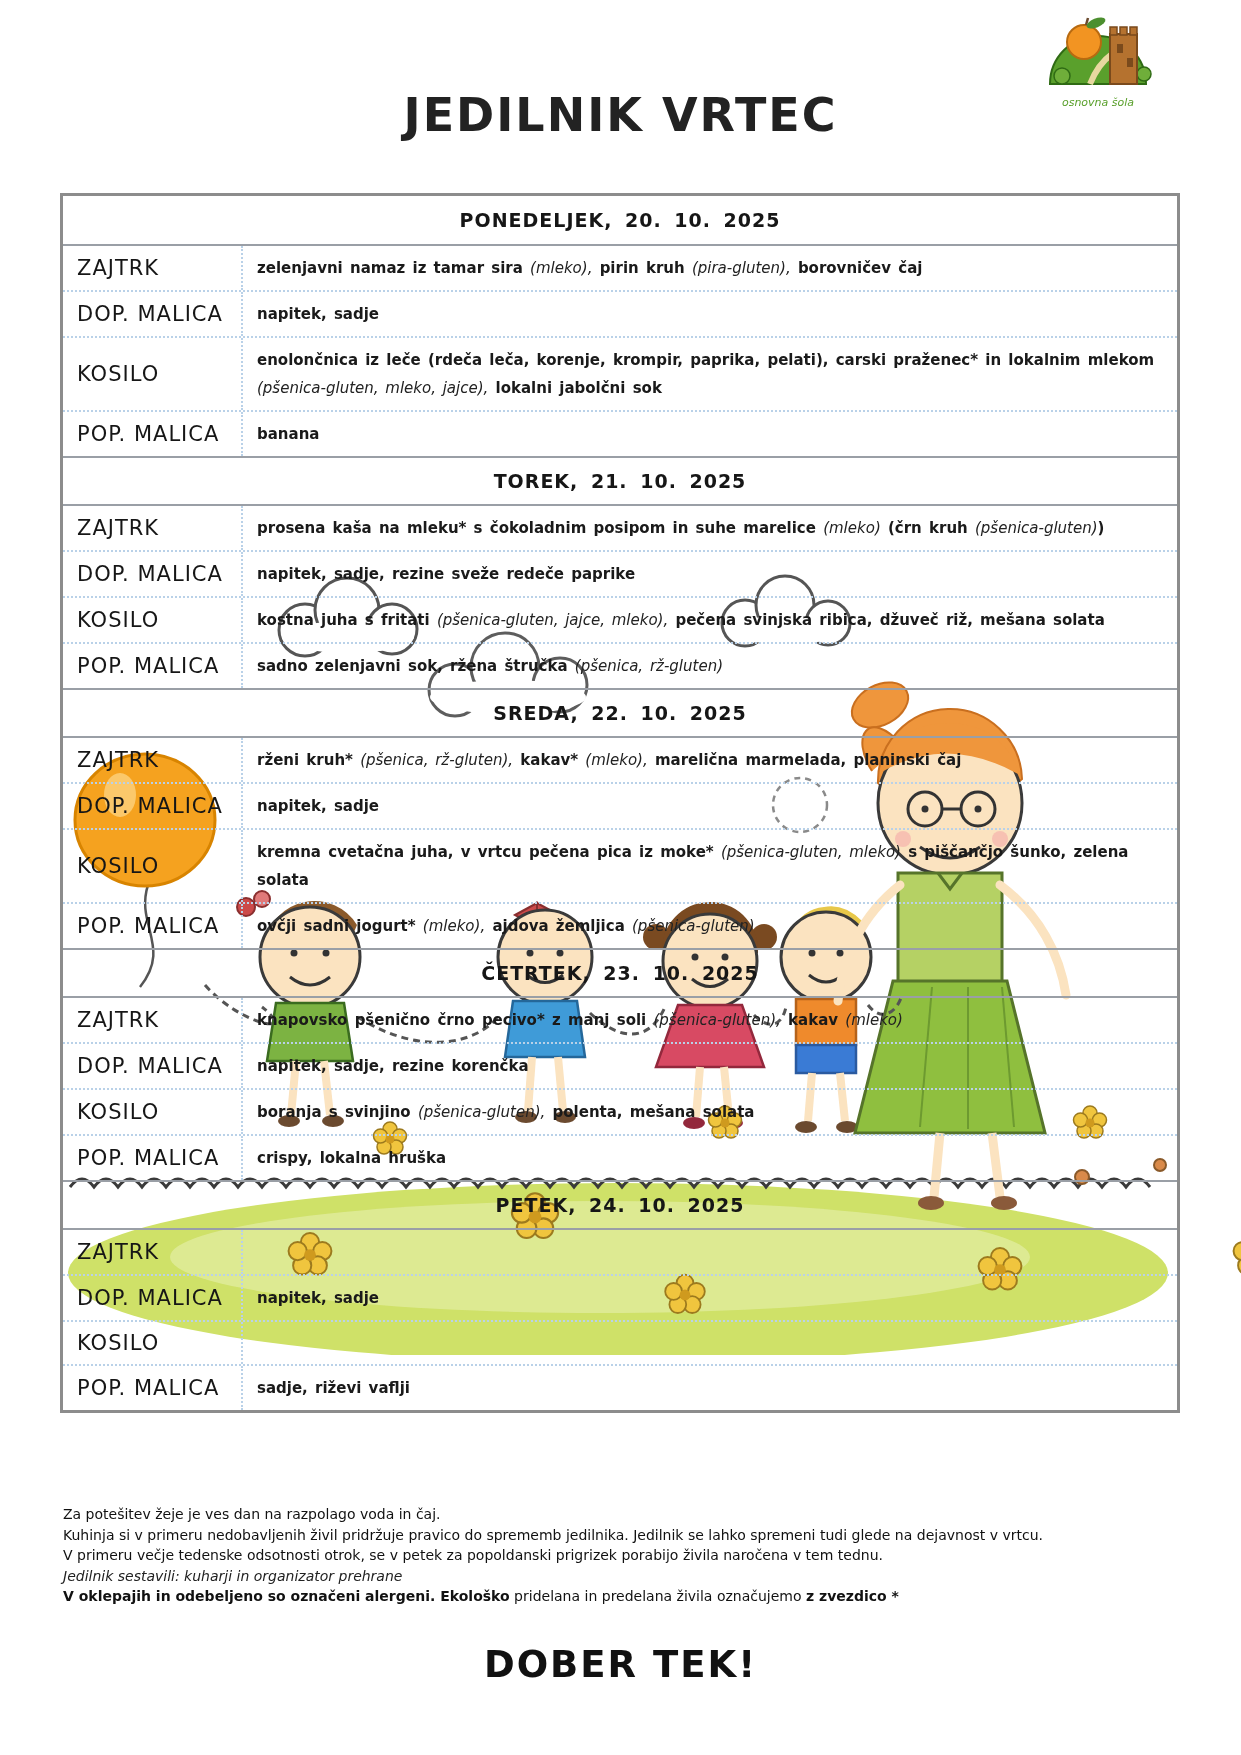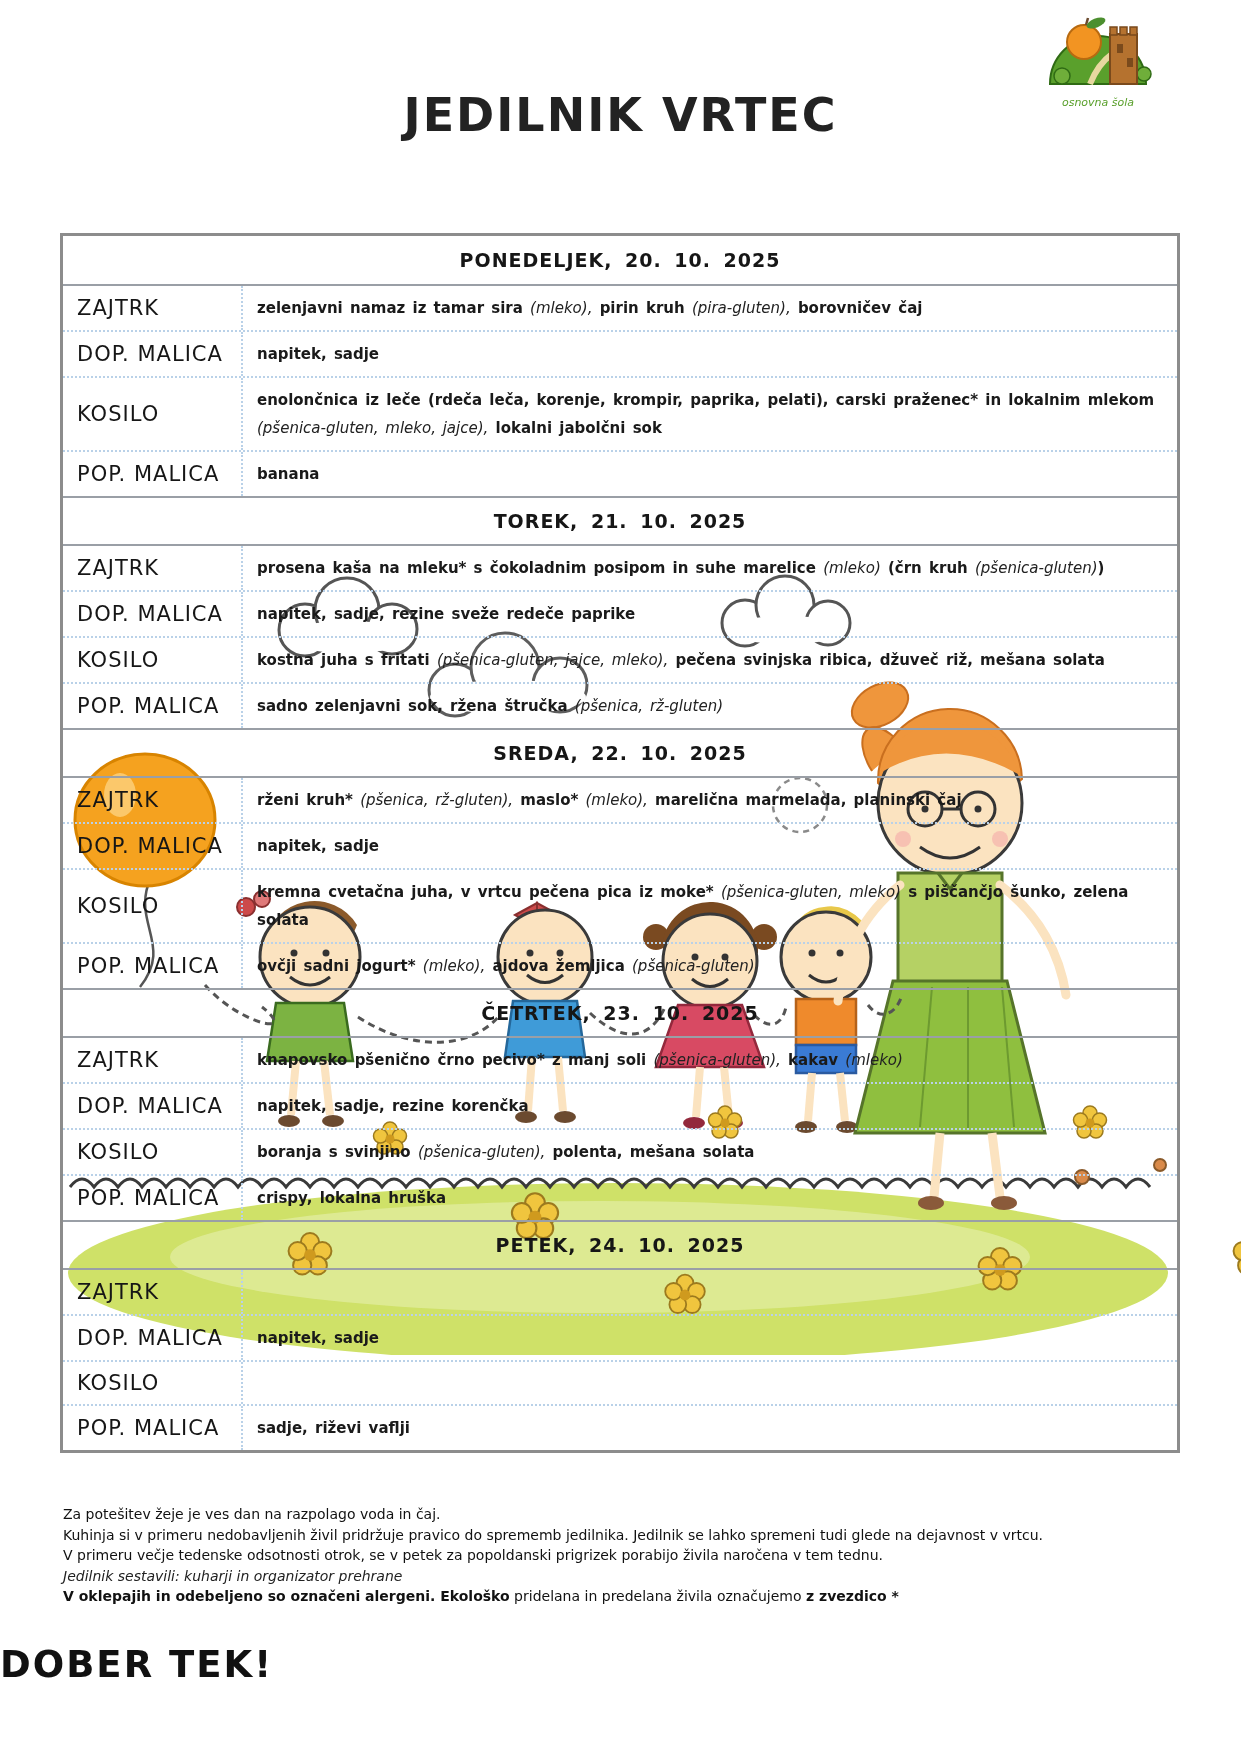--- a/index.html
+++ b/index.html
@@ -12,21 +12,21 @@
   
   #page-title{
     position:absolute;top:88px;left:0;width:100%;text-align:center;
     font-size:46px;font-weight:bold;letter-spacing:2px;color:#222;
   }
   #school-logo{position:absolute;left:1032px;top:12px;width:165px;height:102px;}
 
   
   #menu-table{
     position:absolute;left:60px;top:193px;width:1120px;z-index:2;
-    border:3px solid #8c8c8c;background:transparent;margin-top:40px;
+    border:3px solid #8c8c8c;background:transparent;
   }
   .day-header{
     height:50px;display:flex;align-items:center;justify-content:center;
     font-size:19px;font-weight:bold;letter-spacing:1px;word-spacing:5px;color:#161616;
     border-bottom:2px solid #9a9fa6;
   }
   .day-block + .day-block .day-header{border-top:2px solid #9a9fa6;}
   .meal-row{display:flex;min-height:44px;}
   .meal-row + .meal-row{border-top:2px dotted #b9d1e8;}
   .meal-label{
@@ -43,21 +43,21 @@
   .seg-r{font-weight:normal;margin-top:45px;}
 
   
   #footer-notes{
     position:absolute;left:63px;top:1504px;width:1115px;z-index:2;
     font-size:14px;line-height:20.5px;color:#111;
   }
   .footer-line .seg-i{font-style:italic;}
 
   #closing-text{
-    position:absolute;top:1643px;left:0;width:100%;text-align:left;
+    position:absolute;top:1643px;left:0;width:100%;text-align:center;
     font-size:37px;font-weight:bold;letter-spacing:2px;color:#111;z-index:2;
   }
 
   
   #children-illustration{
     position:absolute;left:0;top:555px;width:1241px;height:800px;z-index:1;
   }
 </style>
 </head>
 <body>
@@ -355,21 +355,21 @@
         <div class="meal-content">
           <div class="meal-text"><span class="seg-b">sadno zelenjavni sok, ržena štručka </span><span class="seg-i">(pšenica, rž-gluten)</span></div>
         </div>
       </div>
     </div>
     <div class="day-block">
       <div class="day-header">SREDA, 22. 10. 2025</div>
       <div class="meal-row">
         <div class="meal-label">ZAJTRK</div>
         <div class="meal-content">
-          <div class="meal-text"><span class="seg-b">rženi kruh* </span><span class="seg-i">(pšenica, rž-gluten),</span><span class="seg-b"> maslo* </span><span class="seg-i">(mleko),</span><span class="seg-b"> marelična marmelada, planinski čaj</span></div>
+          <div class="meal-text"><span class="seg-b">rženi kruh* </span><span class="seg-i">(pšenica, rž-gluten),</span><span class="seg-b"> kakav* </span><span class="seg-i">(mleko),</span><span class="seg-b"> marelična marmelada, planinski čaj</span></div>
         </div>
       </div>
       <div class="meal-row">
         <div class="meal-label">DOP. MALICA</div>
         <div class="meal-content">
           <div class="meal-text"><span class="seg-b">napitek, sadje</span></div>
         </div>
       </div>
       <div class="meal-row">
         <div class="meal-label">KOSILO</div>

